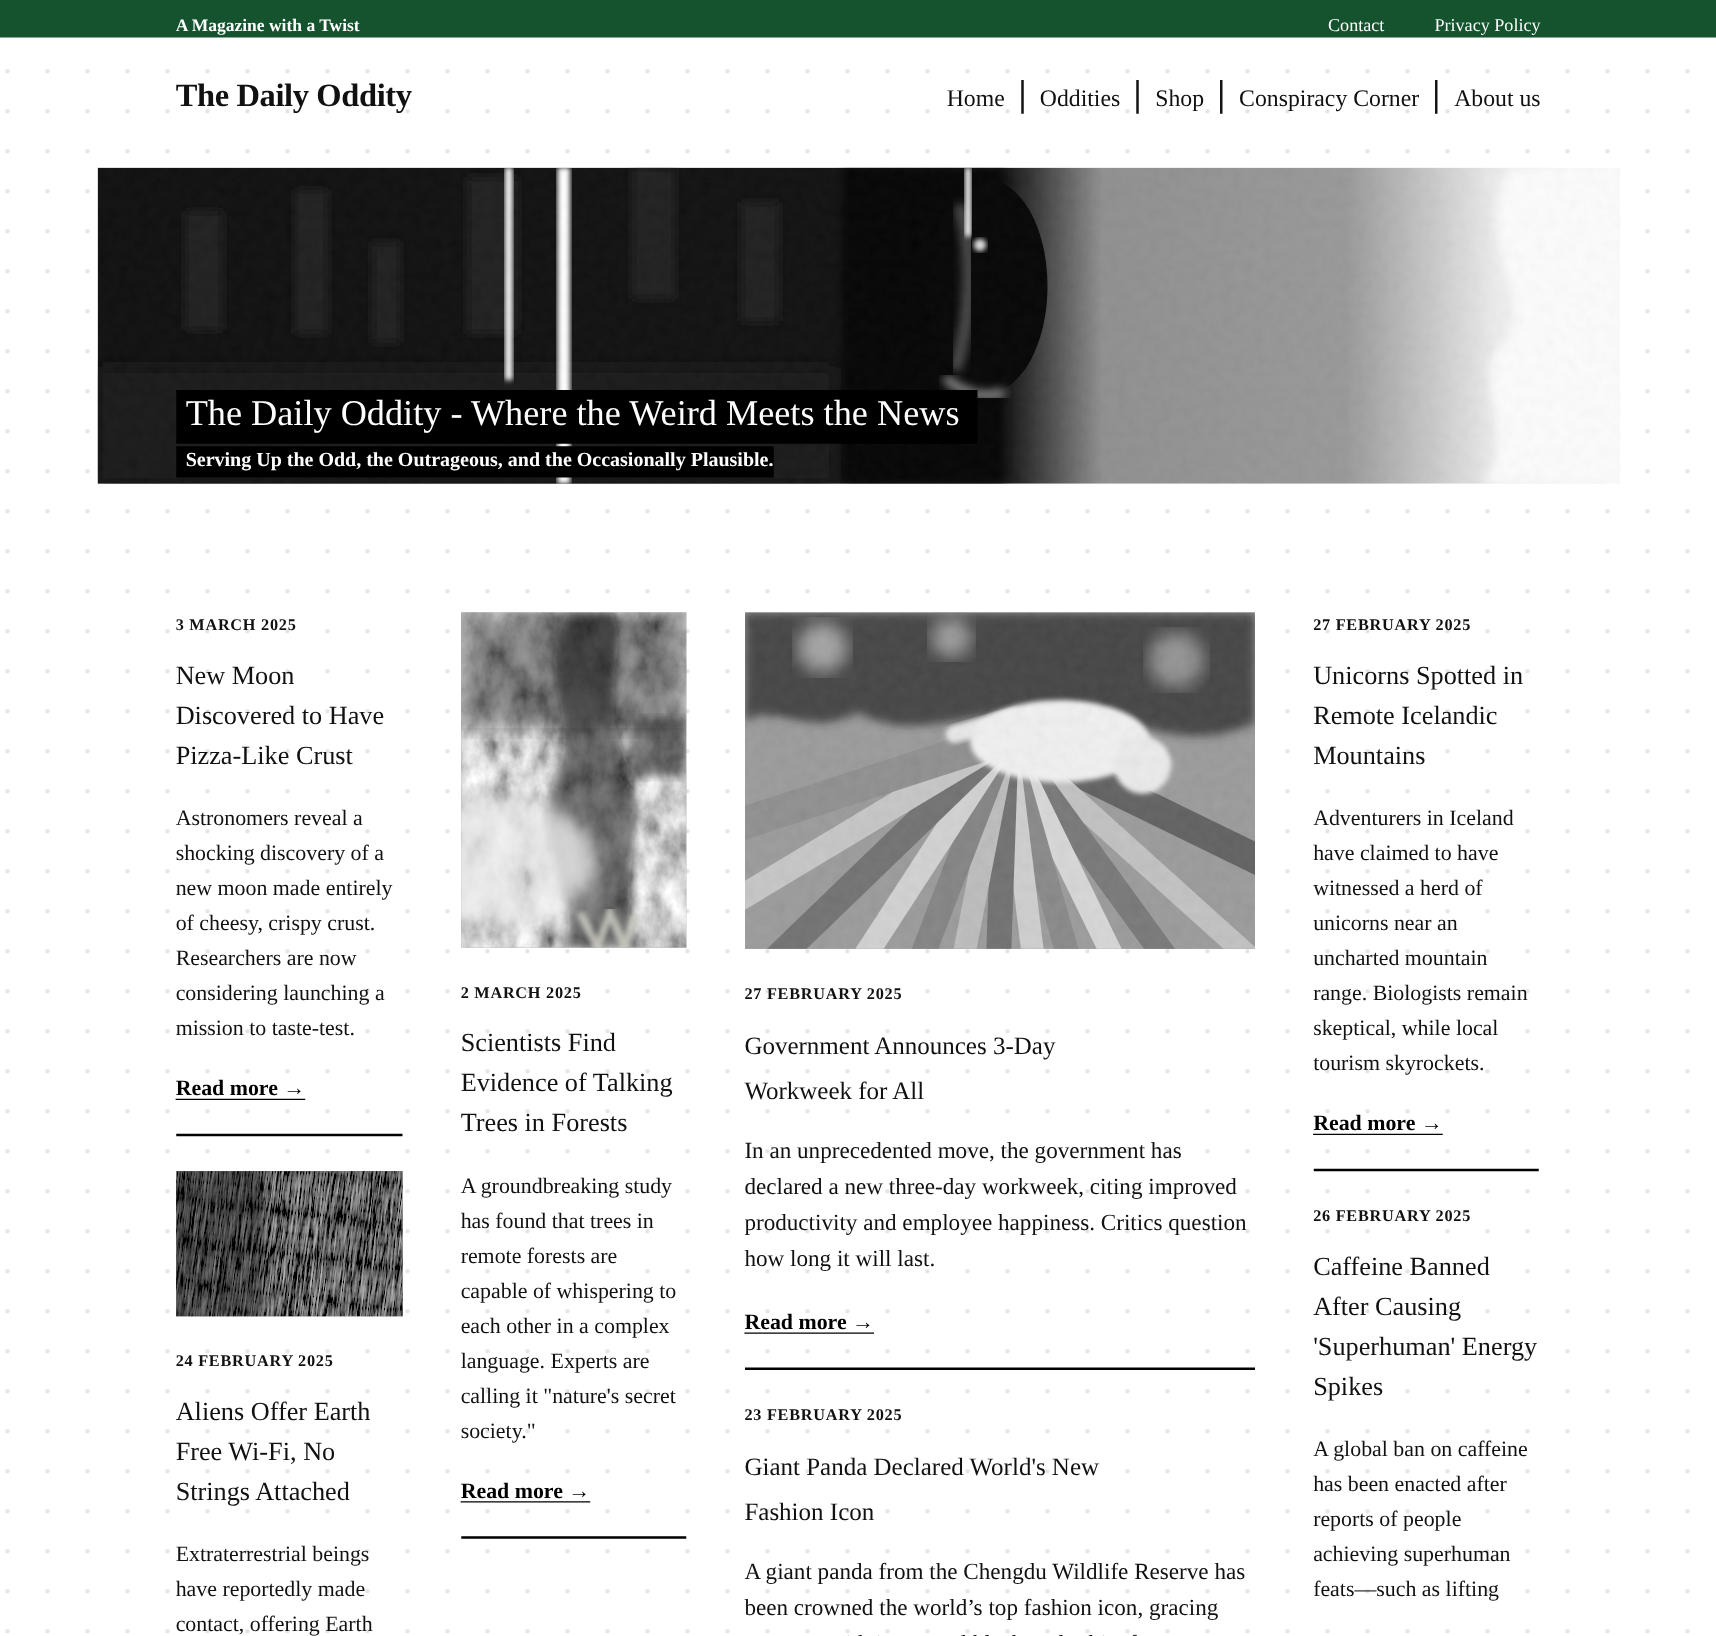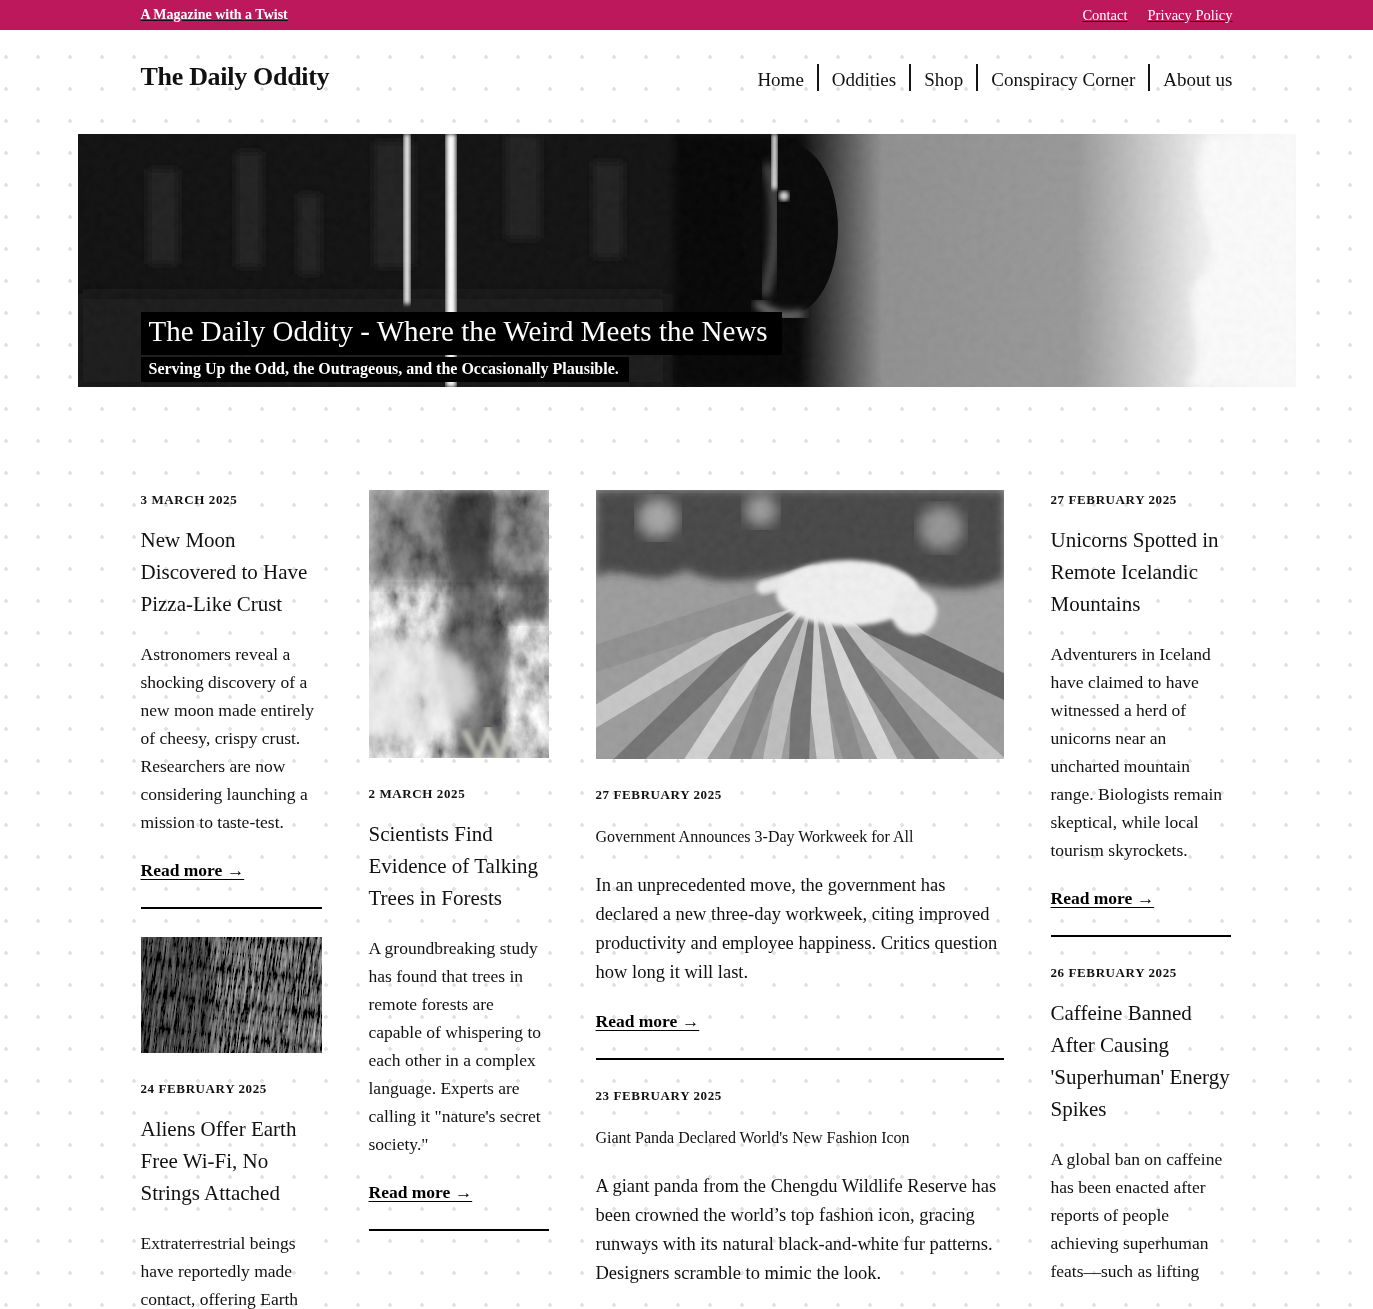--- a/index.html
+++ b/index.html
@@ -8,50 +8,50 @@
     font-family: "Liberation Serif", "DejaVu Serif", serif;
     color: #111;
     background-color: #ffffff;
     background-image: radial-gradient(circle, #e3e3e3 1.6px, transparent 1.8px);
     background-size: 32px 32px;
     background-position: 22px 9px;
   }
   .container { width: 1092px; margin: 0 auto; }
 
   
-  .topbar { background: #be185d; height: 30px; display: flex; align-items: center; text-decoration: underline; }
+  .topbar { background: #14532d; height: 30px; display: flex; align-items: flex-end; }
   .topbar-inner { display: flex; justify-content: space-between; align-items: center; }
   .tagline { color: #fff; font-weight: 700; font-size: 14px; }
-  .topbar-links { display: flex; gap: 20px; }
+  .topbar-links { display: flex; gap: 40px; }
   .topbar-links a { color: #fff; font-size: 14.5px; text-decoration: none; cursor: pointer; }
 
   
   .header { display: flex; justify-content: space-between; align-items: center; padding: 32px 0 22px; }
   .site-title { font-size: 26px; font-weight: 700; letter-spacing: -0.3px; cursor: pointer; }
   .main-nav { display: flex; align-items: flex-end; font-size: 19px; }
   .main-nav a { color: #111; text-decoration: none; cursor: pointer; }
   .nav-sep { width: 2px; height: 27px; background: #141414; margin: 0 13px; display: inline-block; }
 
   
   .hero { position: relative; width: 1218px; height: 306px; margin: 20px auto 0; overflow: hidden; }
   .hero svg { display: block; width: 1218px; height: 253px; }
   .hero-text { position: absolute; left: 63px; bottom: 58px; }
   .hero-headline { display: block; width: max-content; background: #000; color: #fff;
     font-size: 29px; font-weight: 400; padding: 3px 14px 7px 8px; }
   .hero-sub { display: block; width: max-content; background: #000; color: #fff;
-    font-size: 16px; font-weight: 700; padding: 3px 10px 4px 8px; margin-top: 2px; }
+    font-size: 16px; font-weight: 700; padding: 3px 0 4px 8px; margin-top: 2px; }
 
   
   .grid { display: grid; grid-template-columns: 181px 180px 408px 180px; column-gap: 47px;
     align-items: start; margin-top: 50px; }
   article { margin-bottom: 6px; }
   .thumb { display: block; margin-bottom: 28px; background: #8a8a8a; }
   .a-date { font-size: 13px; font-weight: 700; letter-spacing: 0.6px; margin: 2px 0 16px; }
   .a-title { font-size: 21px; line-height: 32px; font-weight: 400; margin: 0 0 20px; cursor: pointer; }
-  .col-wide .a-title { font-size: 16px; line-height: 36px; max-width: 330px; margin-bottom: 16px; }
+  .col-wide .a-title { font-size: 20px; line-height: 36px; max-width: 330px; margin-bottom: 16px; }
   .a-excerpt { font-size: 17.5px; line-height: 28px; margin: 0 0 24px; }
   .col-wide .a-excerpt { font-size: 18.5px; line-height: 29px; max-width: 402px; font-family: Liberation Serif, serif; }
   .read-more { display: inline-block; font-size: 17.5px; font-weight: 700; color: #000;
     text-decoration: underline; text-underline-offset: 3px; cursor: pointer; }
   .divider { border: 0; border-top: 2px solid #000; margin: 26px 0 28px; }
 </style>
 </head>
 <body>
 
 <svg width="0" height="0" style="position:absolute">

